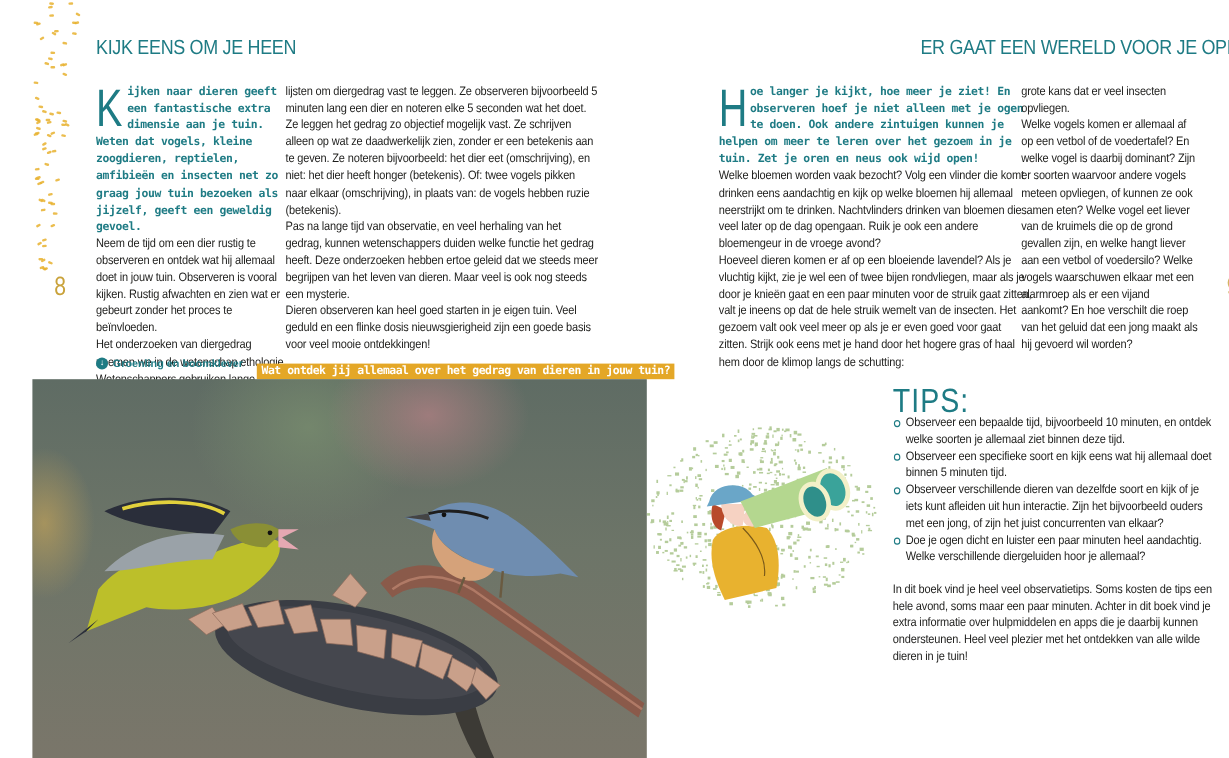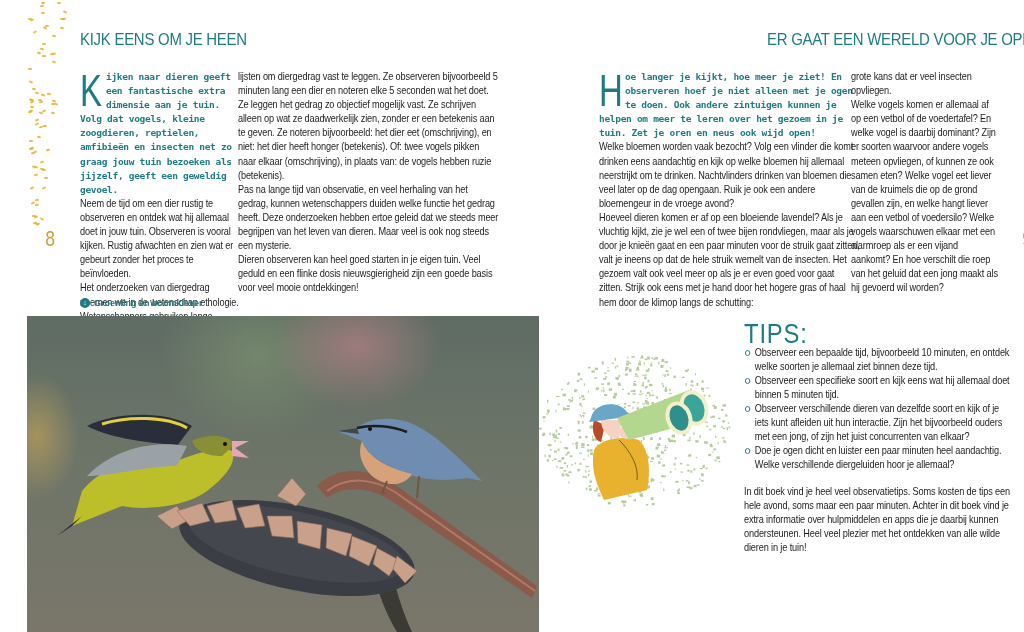--- a/index.html
+++ b/index.html
@@ -148,41 +148,42 @@
         <span style="left: 8.10916px; top: 118.732px; transform: rotate(-28.705deg);"></span>
         <span style="left: 7.2503px; top: 215.887px; transform: rotate(-27.8894deg);"></span>
         <span style="left: 5.42454px; top: 87.5222px; transform: rotate(9.45396deg);"></span>
       </div>
   </div>
 
   <h1 class="heading heading-left">KIJK EENS OM JE HEEN</h1>
 
   <div class="col col-l1">
     <p class="intro">
-      <span class="dropcap">K</span><span>ijken naar dieren geeft een fantastische extra dimensie aan je tuin. Volg dat vogels, kleine zoogdieren, reptielen, amfibieën en insecten net zo graag jouw tuin bezoeken als jijzelf, geeft een geweldig gevoel.</span>
+      <span class="dropcap">K</span><span>ijken naar dieren geeft een fantastische extra dimensie aan je tuin. Weten dat vogels, kleine zoogdieren, reptielen, amfibieën en insecten net zo graag jouw tuin bezoeken als jijzelf, geeft een geweldig gevoel.</span>
     </p>
     <div class="narrow" style="width:178px;">
       <p>Neem de tijd om een dier rustig te observeren en ontdek wat hij allemaal doet in jouw tuin. Observeren is vooral kijken. Rustig afwachten en zien wat er gebeurt zonder het proces te beïnvloeden.</p>
       <p>Het onderzoeken van diergedrag noemen we in de wetenschap ethologie. Wetenschappers gebruiken lange</p>
     </div>
   </div>
 
   <div class="col col-l2 narrow" style="width:290px;">
     <p>lijsten om diergedrag vast te leggen. Ze observeren bijvoorbeeld 5 minuten lang een dier en noteren elke 5 seconden wat het doet. Ze leggen het gedrag zo objectief mogelijk vast. Ze schrijven alleen op wat ze daadwerkelijk zien, zonder er een betekenis aan te geven. Ze noteren bijvoorbeeld: het dier eet (omschrijving), en niet: het dier heeft honger (betekenis). Of: twee vogels pikken naar elkaar (omschrijving), in plaats van: de vogels hebben ruzie (betekenis).</p>
     <p>Pas na lange tijd van observatie, en veel herhaling van het gedrag, kunnen wetenschappers duiden welke functie het gedrag heeft. Deze onderzoeken hebben ertoe geleid dat we steeds meer begrijpen van het leven van dieren. Maar veel is ook nog steeds een mysterie.</p>
     <p>Dieren observeren kan heel goed starten in je eigen tuin. Veel geduld en een flinke dosis nieuwsgierigheid zijn een goede basis voor veel mooie ontdekkingen!</p>
   </div>
 
   <div class="page-num page-num-left">8</div>
 
   <div class="caption">
     <span class="cap-icon">↓</span>
     <span>Groenling en boomklever</span>
   </div>
 
+  <div class="question-banner">Wat ontdek jij allemaal over het gedrag van dieren in jouw tuin?</div>
 
   <div class="photo">
     <svg width="512" height="316" viewBox="0 0 512 316">
 
       <path d="M290 170 C 310 150, 340 150, 370 170 L 510 270 L 505 282 L 365 185 C 340 170, 315 170, 300 182 Z" fill="#8a5a4a"></path>
       <path d="M300 175 C 320 160, 345 162, 368 176 L 508 275" stroke="#b07a66" stroke-width="2" fill="none"></path>
 
       <path d="M345 250 C 350 275, 360 300, 370 316 L 385 316 C 375 295, 368 270, 362 245 Z" fill="#3c3a35"></path>
 
       <ellipse cx="270" cy="232" rx="120" ry="42" transform="rotate(12 270 232)" fill="#3a3d44"></ellipse>

